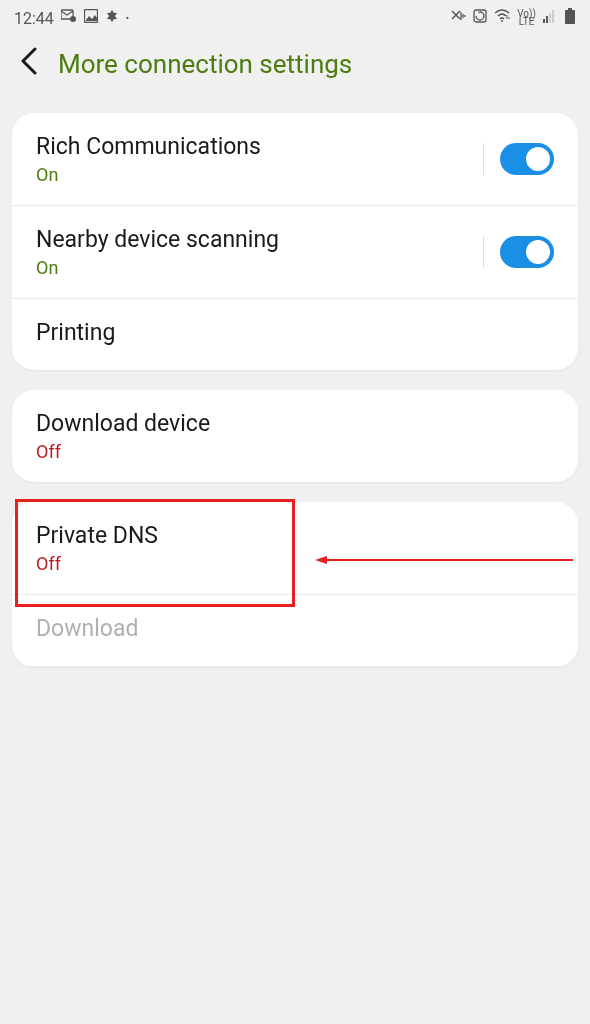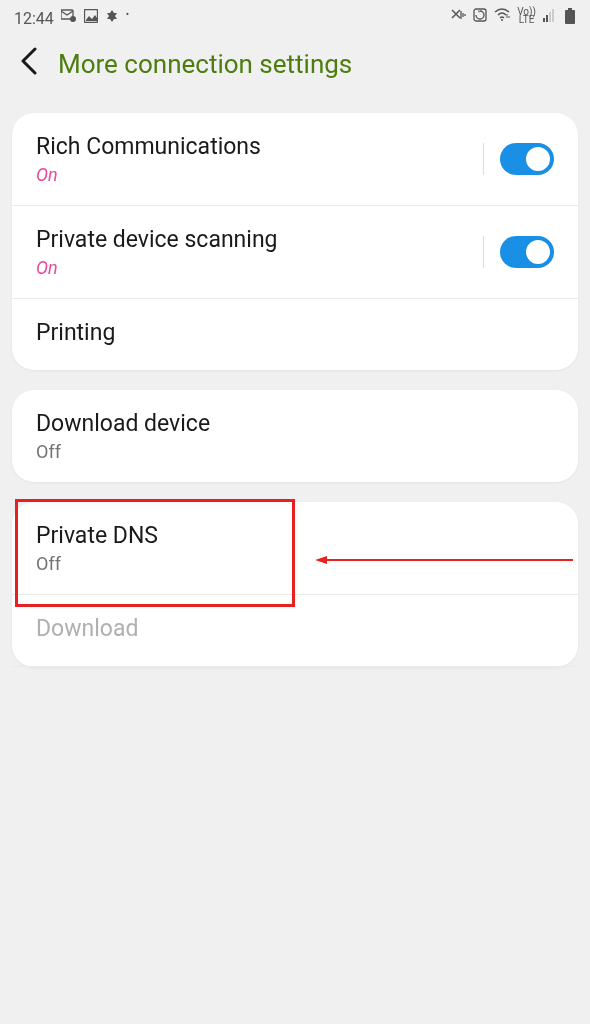--- a/index.html
+++ b/index.html
@@ -14,21 +14,21 @@
       display: flex;
       justify-content: space-between;
       align-items: center;
       padding: 8px 14px 2px 14px;
       height: 30px;
       font-size: 16px;
       color: #555;
     }
     .status-left, .status-right {
       display: flex;
-      align-items: flex-start;
+      align-items: center;
       gap: 7px;
     }
     .status-icon { display: inline-block; font-size: 15px; color: #555; }
     .header {
       display: flex;
       align-items: center;
       padding: 15px 20px 30px 20px;
     }
     .back-btn {
       font-size: 32px;
@@ -59,23 +59,23 @@
     .row-text { flex: 1; }
     .row-title {
       font-size: 23px;
       color: #1a1a1a;
       font-weight: 400;
       margin-bottom: 4px;
     }
     .row-title.disabled { color: #b0b0b0; }
     .row-sub {
       font-size: 18px;
-      color: #737373;
-    }
-    .row-sub.blue { color: #ec4899; font-style: italic; }
+      color: #b91c1c;
+    }
+    .row-sub.blue { color: #4d7c0f; }
     .toggle-wrap {
       display: flex;
       align-items: center;
     }
     .toggle-divider {
       width: 1px;
       height: 32px;
       background: #ddd;
       margin-right: 16px;
     }
@@ -194,21 +194,21 @@
     </div>
     <div class="toggle-wrap">
       <div class="toggle-divider"></div>
       <div class="toggle">
           <div class="toggle-knob"></div>
         </div>
     </div>
   </div>
   <div class="row">
     <div class="row-text">
-      <div class="row-title">Private device scanning</div>
+      <div class="row-title">Nearby device scanning</div>
       <div class="row-sub blue">On</div>
     </div>
     <div class="toggle-wrap">
       <div class="toggle-divider"></div>
       <div class="toggle">
           <div class="toggle-knob"></div>
         </div>
     </div>
   </div>
   <div class="row">

